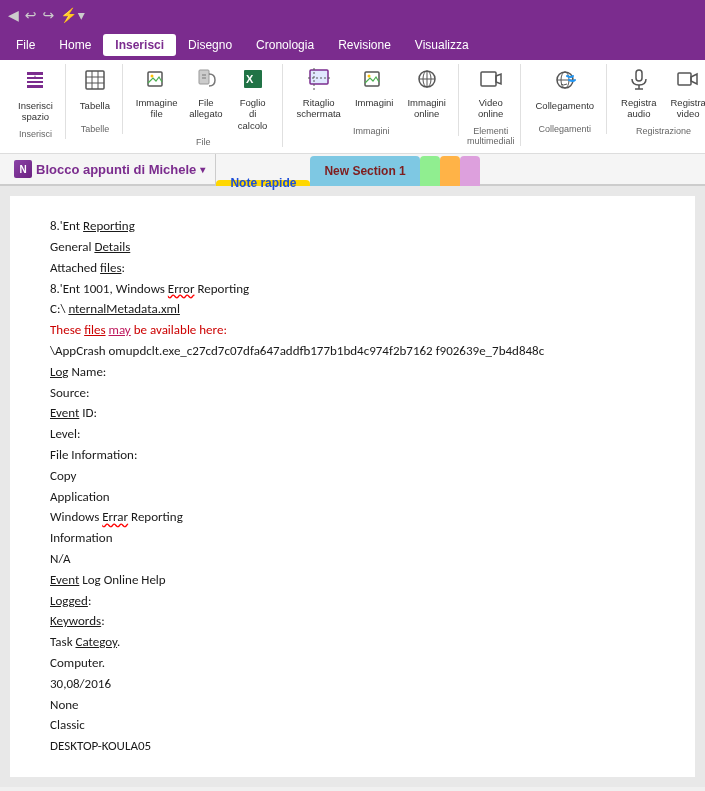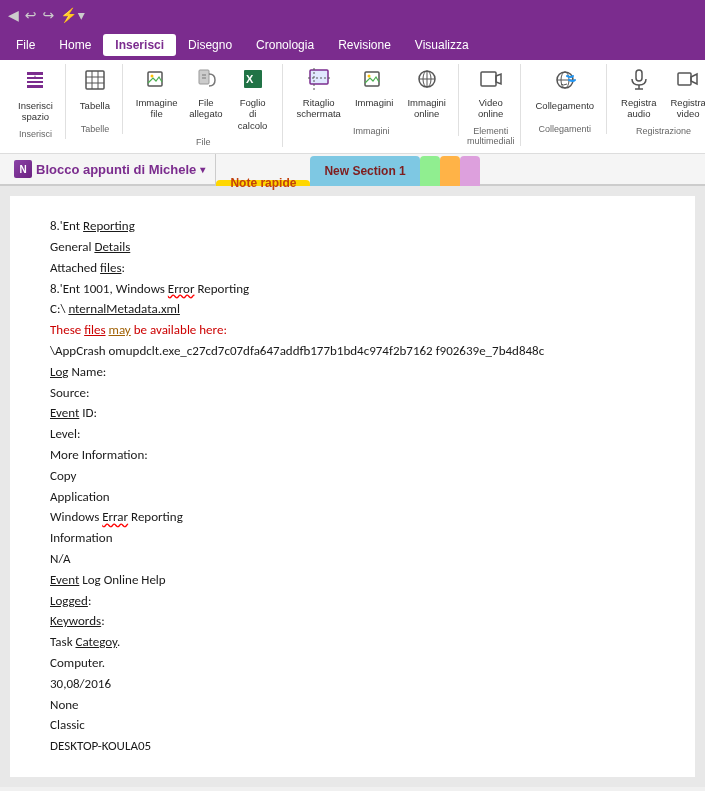--- a/index.html
+++ b/index.html
@@ -128,21 +128,21 @@
       padding: 0 14px;
       font-size: 12px;
       font-weight: 600;
       cursor: pointer;
       position: relative;
       top: 2px;
       border-radius: 4px 4px 0 0;
     }
     .tab-section.note-rapide {
       background: #FFD700;
-      color: #c2410c;
+      color: #1d4ed8;
       margin-top: 24px;
     }
     .tab-section.new-section {
       background: #7EC8E3;
       color: #7f1d1d;
     }
     .tab-section.colored1 { background: #90EE90; width: 20px; padding: 0 8px; }
     .tab-section.colored2 { background: #FFB347; width: 20px; padding: 0 8px; }
     .tab-section.colored3 { background: #DDA0DD; width: 20px; padding: 0 8px; }
 
@@ -370,27 +370,27 @@
   <div class="tab-section colored3"></div>
 </div>
 
 <div class="scroll-area">
   <div class="page-content">
     <p>8.'Ent <span class="underline">Reporting</span></p>
     <p>General <span class="underline">Details</span></p>
     <p>Attached <span class="underline">files</span>:</p>
     <p>8.'Ent 1001, Windows <span style="text-decoration: underline wavy red;">Error</span> Reporting</p>
     <p>C:\ <span class="underline">nternalMetadata.xml</span></p>
-    <p style="color:#CC0000;">These <span class="underline" style="color:#CC0000;">files</span> <span class="underline" style="color:#a16207;">may</span> be available here:</p>
+    <p style="color:#CC0000;">These <span class="underline" style="color:#CC0000;">files</span> <span class="underline" style="color:#be185d;">may</span> be available here:</p>
     <p>\AppCrash omupdclt.exe_c27cd7c07dfa647addfb177b1bd4c974f2b7162 f902639e_7b4d848c</p>
     <p><span class="underline">Log</span> Name:</p>
     <p>Source:</p>
     <p><span class="underline">Event</span> ID:</p>
     <p>Level:</p>
-    <p>More Information:</p>
+    <p>File Information:</p>
     <p>Copy</p>
     <p>Application</p>
     <p>Windows <span style="text-decoration: underline wavy red;">Errar</span> Reporting</p>
     <p>Information</p>
     <p>N/A</p>
     <p><span class="underline">Event</span> Log Online Help</p>
     <p><span class="underline">Logged</span>:</p>
     <p><span class="underline">Keywords</span>:</p>
     <p>Task <span class="underline">Categoy</span>.</p>
     <p>Computer.</p>

